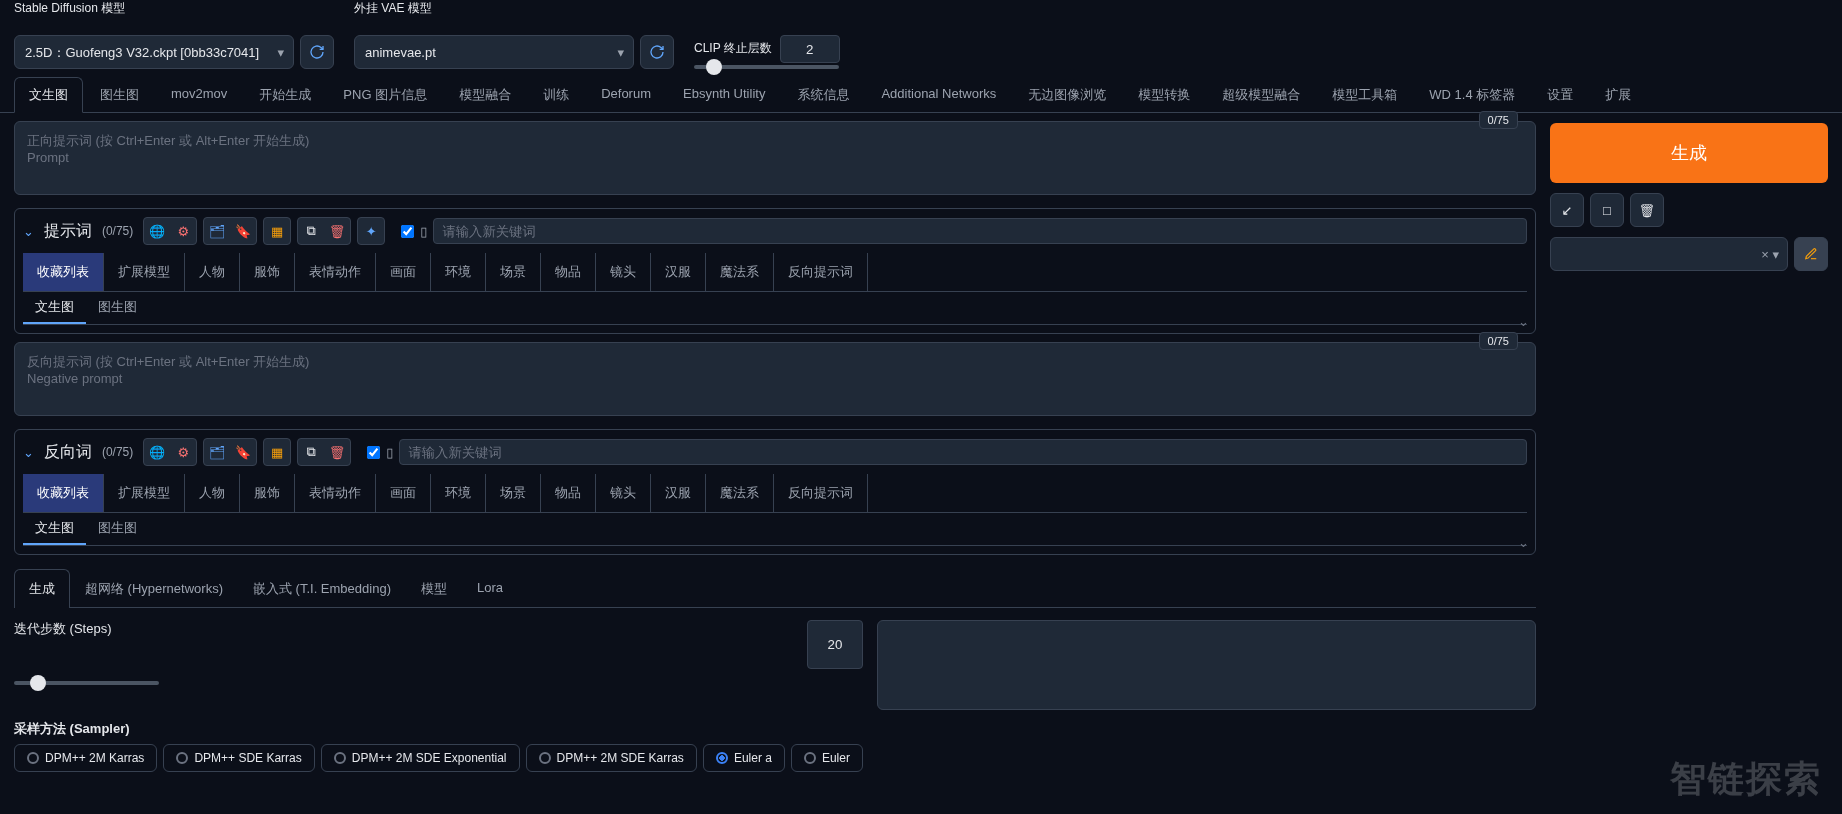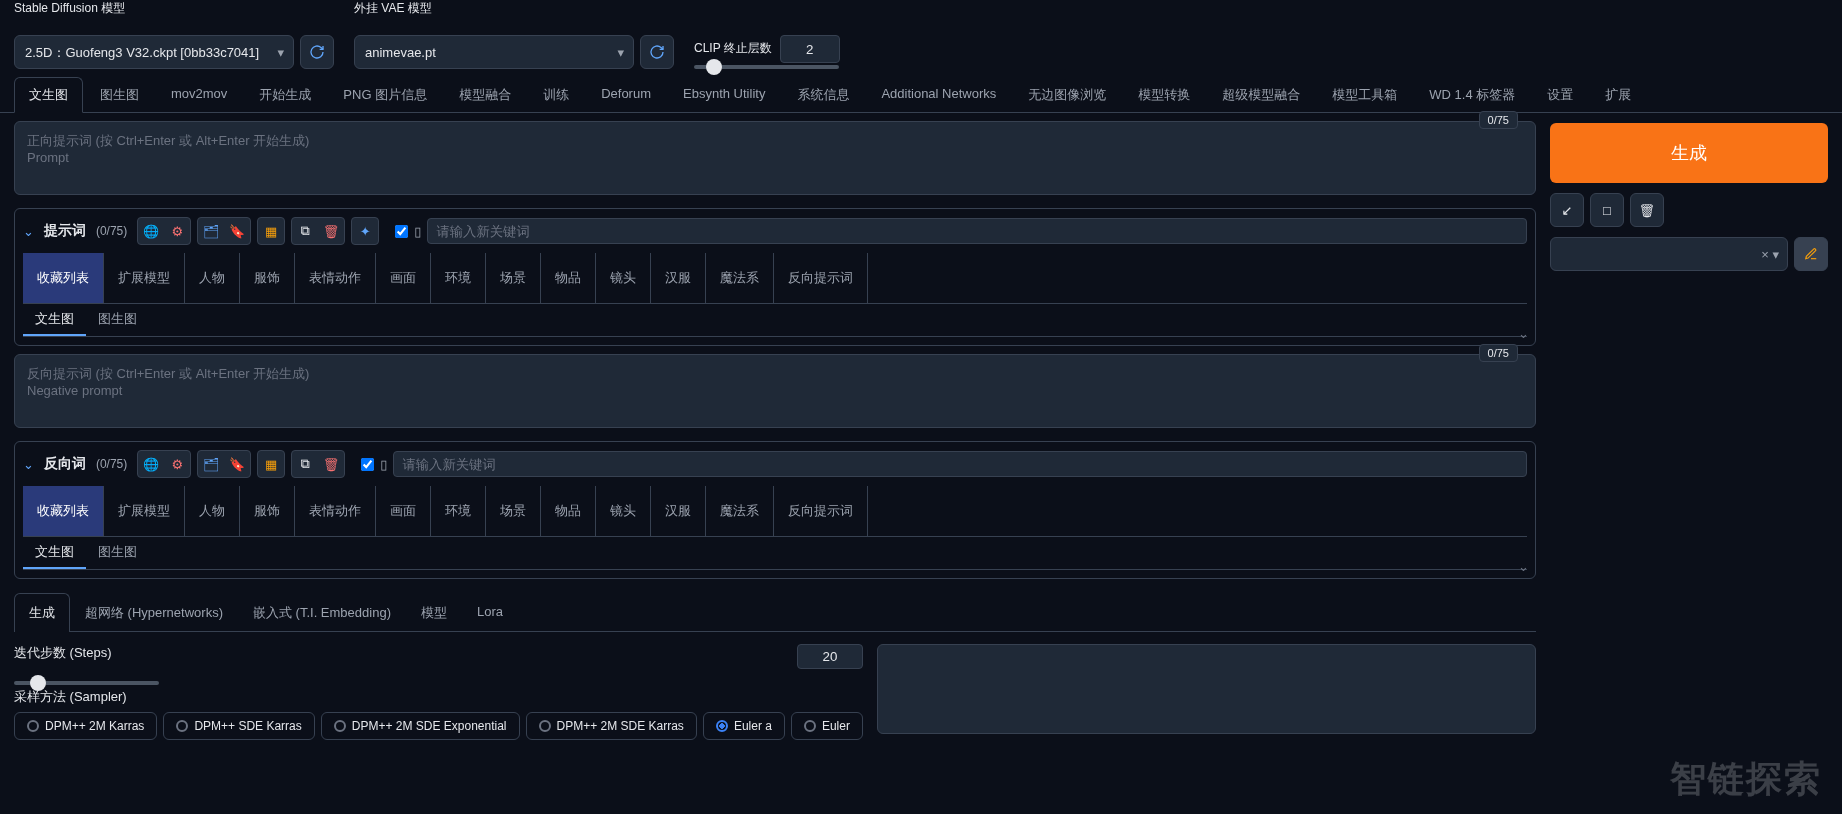--- a/index.html
+++ b/index.html
@@ -143,21 +143,21 @@
   margin-top: 10px;
   padding: 8px;
   position: relative;
 }
 .section-header {
   display: flex;
   align-items: center;
   gap: 10px;
 }
 .chev { color: #60a5fa; cursor: pointer; font-size: 13px; }
-.section-title { font-weight: bold; font-size: 14px; }
+.section-title { font-weight: normal; font-size: 16px; }
 .count-badge { color: #9ca3af; font-size: 12px; }
 .tool-row { display: flex; gap: 6px; align-items: center; flex: 1; }
 .tool-btn-group { display: flex; gap: 4px; background: #1f2937; border: 1px solid #374151; border-radius: 4px; padding: 2px; }
 .tool-mini {
   width: 22px; height: 22px;
   display: flex; align-items: center; justify-content: center;
   cursor: pointer;
   font-size: 13px;
 }
 .kw-input-wrap { display: flex; align-items: center; gap: 6px; flex: 1; margin-left: 10px; }
@@ -170,21 +170,21 @@
   color: #e5e7eb;
   height: 26px;
 }
 .kw-input::placeholder { color: #6b7280; }
 .cat-tabs {
   display: flex;
   border-bottom: 1px solid #374151;
   margin-top: 8px;
 }
 .cat-tab {
-  padding: 16px 14px;
+  padding: 10px 14px;
   color: #9ca3af;
   cursor: pointer;
   font-size: 13px;
   border-right: 1px solid #374151;
 }
 .cat-tab.active { background: #2a3a7a; color: #fff; }
 .sub-tabs { display: flex; border-bottom: 1px solid #374151; }
 .sub-tab {
   padding: 6px 12px;
   color: #9ca3af;
@@ -228,30 +228,30 @@
 }
 .gen-left { flex: 0 0 760px; }
 .gen-right { flex: 1; }
 .param-row {
   display: flex;
   justify-content: space-between;
   margin-bottom: 4px;
 }
 .param-label { font-size: 13px; color: #e5e7eb; }
 .param-num {
-  width: 66px;
+  width: 56px;
   background: #1f2937;
   border: 1px solid #374151;
   border-radius: 4px;
-  padding: 4px 6px;
+  padding: 16px 6px;
   color: #e5e7eb;
   text-align: center;
 }
 .wide-slider { width: 100%; }
-.sampler-label { margin-top: 0; margin-bottom: 6px; }
+.sampler-label { margin-top: 32px; margin-bottom: 6px; font-weight: bold; }
 .sampler-grid {
   display: flex;
   gap: 6px;
 }
 .sampler-opt {
   border: 1px solid #374151;
   border-radius: 6px;
   padding: 6px 12px;
   display: flex;
   align-items: center;

